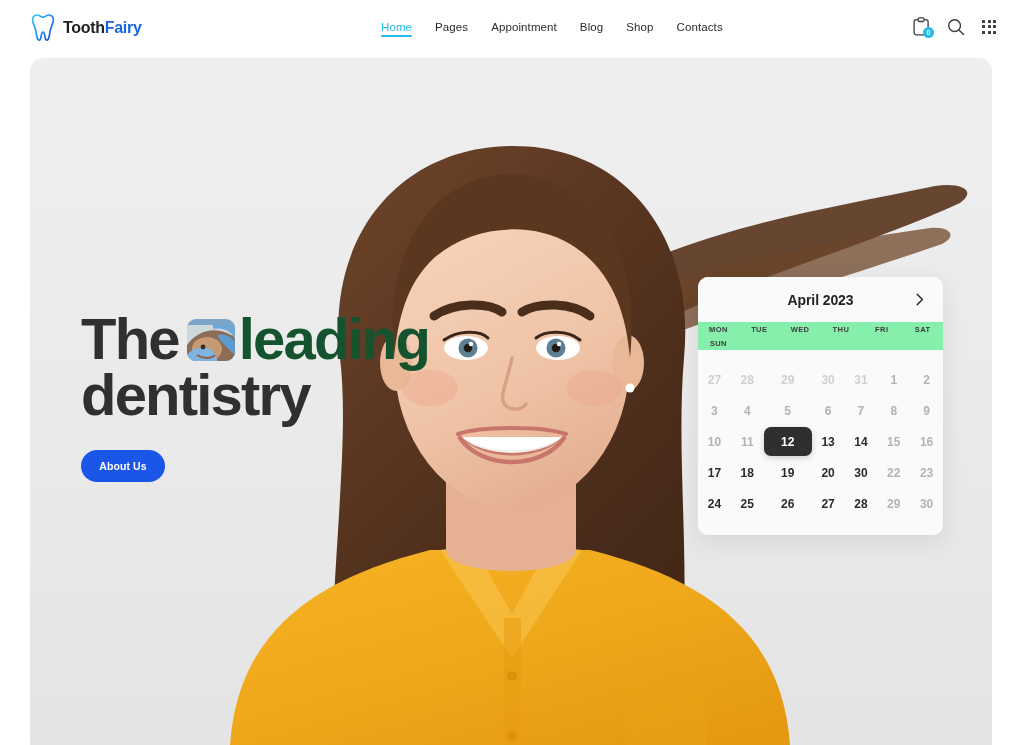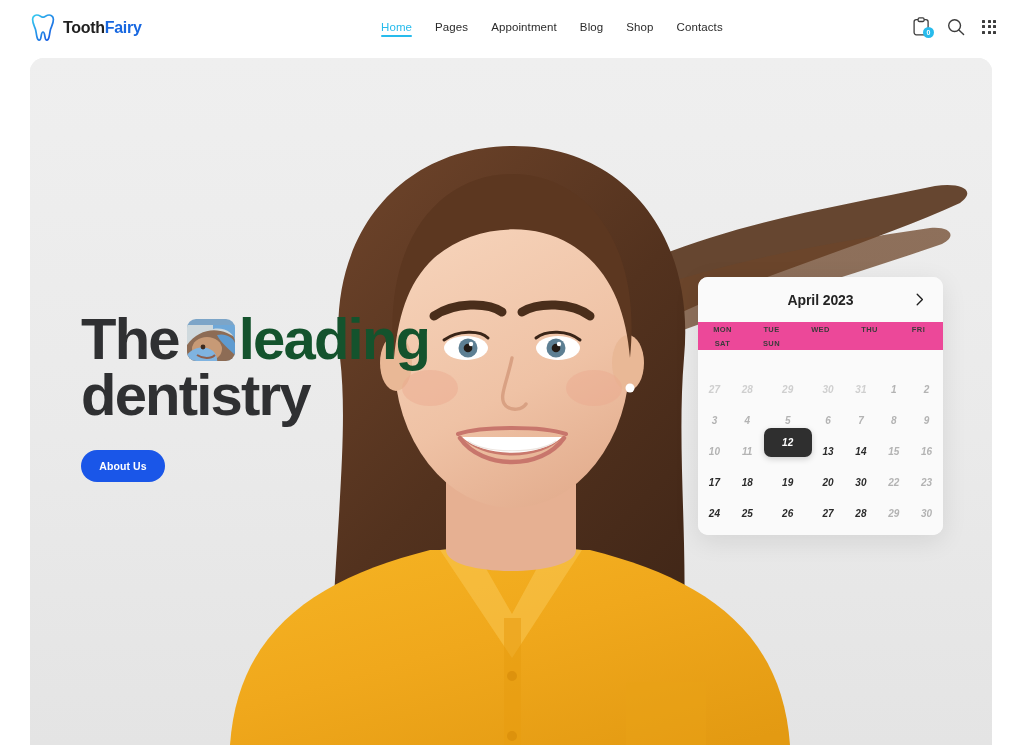--- a/index.html
+++ b/index.html
@@ -190,49 +190,48 @@
     right: 14px;
     top: 50%;
     transform: translateY(-50%);
     width: 18px; height: 18px;
     display: flex; align-items: center; justify-content: center;
     cursor: pointer;
     background: none; border: none; padding: 0;
   }
   .cal-weekdays {
     display: grid;
-    grid-template-columns: repeat(5, 1fr);
-    background: #ec4899;
+    grid-template-columns: repeat(6, 1fr);
+    background: #86efac;
     height: 28px;
     align-items: center;
   }
   .cal-weekdays span {
     text-align: center;
     font-size: 7.5px;
     font-weight: bold;
     color: #3b3b3b;
     letter-spacing: 0.4px;
   }
   .cal-grid {
     display: grid;
     grid-template-columns: repeat(7, 1fr);
     padding: 14px 0 16px;
     background: #fafafa;
   }
   .cal-cell {
     height: 31px;
     display: flex;
-    align-items: flex-end;
+    align-items: center;
     justify-content: center;
-    font-size: 10px;
+    font-size: 12px;
     font-weight: bold;
     color: #2b2b2b;
     cursor: pointer;
     position: relative;
-    font-style: italic;
   }
   .cal-cell.muted { color: #cfcfcf; cursor: default; }
   .cal-cell.dim { color: #b3b3b3; cursor: default; }
   .cal-cell.selected span {
     width: 48px; height: 29px;
     border-radius: 7px;
     background: #2f2f2f;
     color: #ffffff;
     display: flex;
     align-items: center;

